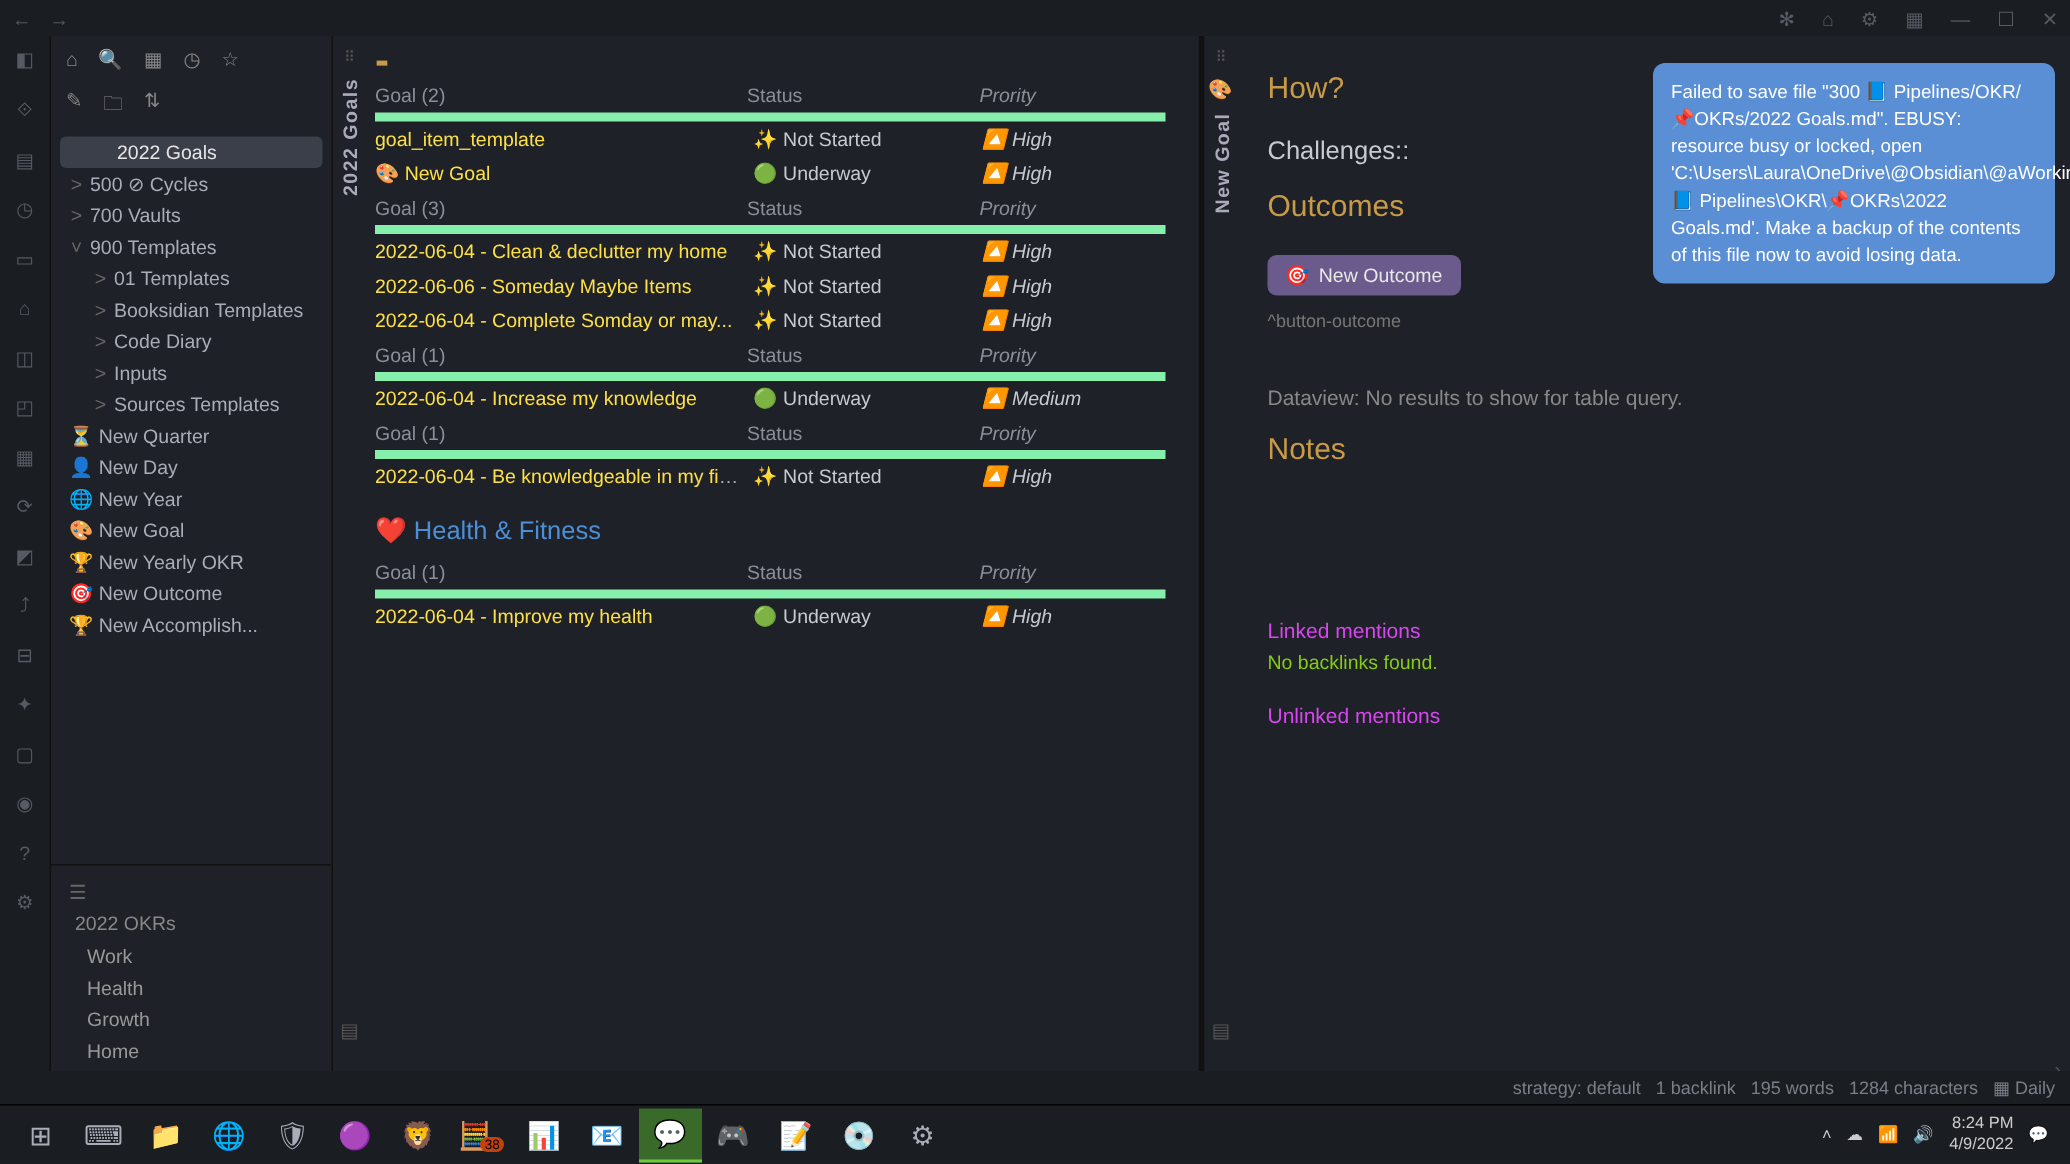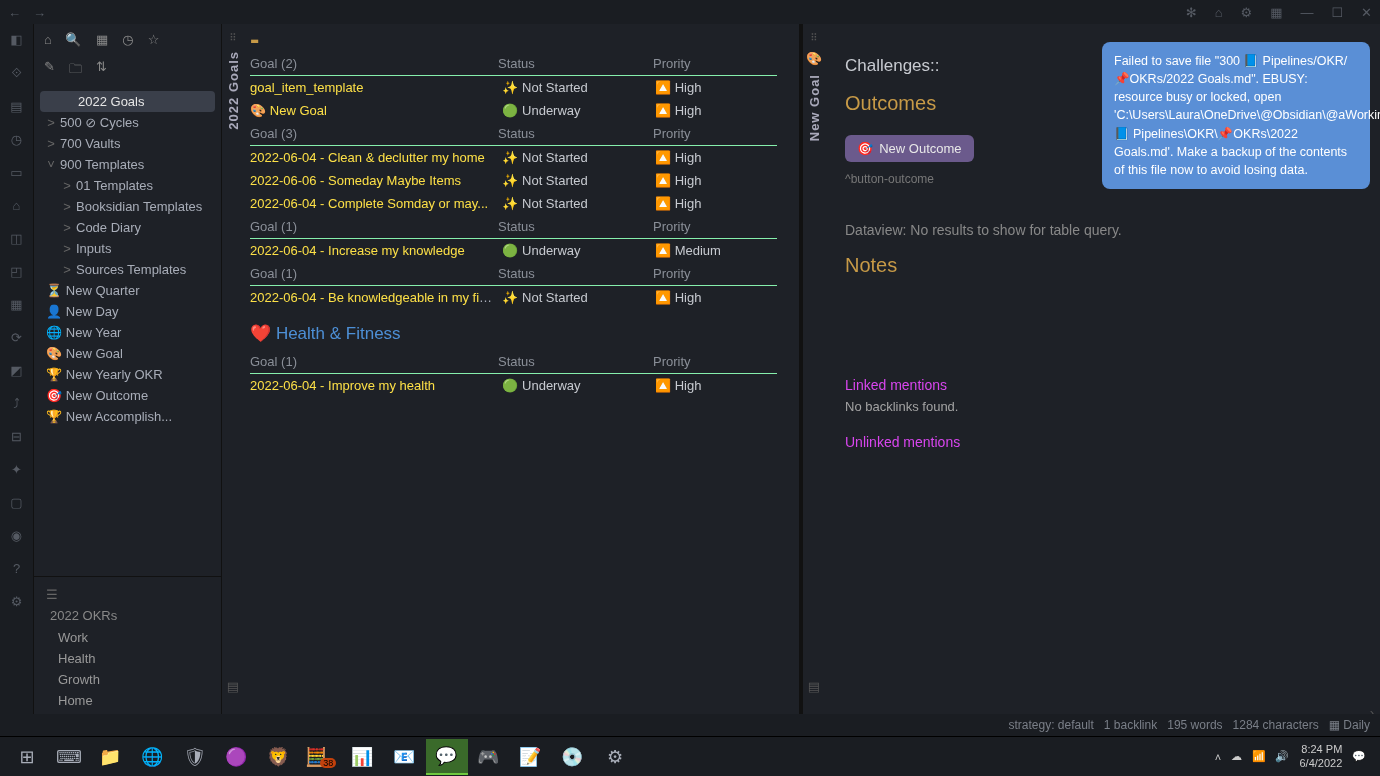--- a/index.html
+++ b/index.html
@@ -25,39 +25,39 @@
 .outline-panel .oh { padding: 4px 10px; color: #888; }
 .outline-panel .oi { padding: 3px 18px; color: #999; }
 .main { flex: 1; display: flex; }
 .pane { flex: 1; background: #1e2127; position: relative; display: flex; }
 .pane-gutter { width: 22px; display: flex; flex-direction: column; align-items: center; padding-top: 8px; gap: 4px; color: #555; }
 .pane-gutter .dots { font-size: 10px; }
 .vtitle { writing-mode: vertical-rl; transform: rotate(180deg); color: #aab; font-weight: 600; margin-top: 4px; letter-spacing: 1px; }
 .pane-body { flex: 1; padding: 10px 22px 10px 6px; overflow: hidden; }
 .resizer { width: 4px; background: #111; cursor: col-resize; }
 .section-dash { color: #c79a47; font-size: 28px; font-weight: bold; line-height: 12px; margin-bottom: 6px; }
-.table-head { display: flex; color: #8a8f98; font-size: 13px; padding: 4px 0; border-bottom: 1px solid #86efac; align-items: center; }
+.table-head { display: flex; color: #8a8f98; font-size: 13px; padding: 4px 0; border-bottom: 6px solid #86efac; align-items: center; }
 .col-goal { flex: 1.6; }
 .col-status { flex: 1; }
-.col-prio { flex: 0.8; }
+.col-prio { flex: 0.8; font-style: italic; }
 .row { display: flex; padding: 4px 0; align-items: center; }
 .row a, .link { color: #fde047; text-decoration: none; }
 .section-title { color: #4d8fd6; font-size: 17px; padding: 14px 0 6px; display: flex; align-items: center; gap: 6px; }
 .status-cell, .prio-cell { color: #c7cad0; display: flex; align-items: center; gap: 4px; }
 .right-pane { width: 490px; position: relative; }
 .rp-body { padding: 14px 20px; }
 .h-orange { color: #c79a47; font-size: 20px; font-weight: 500; margin: 10px 0 20px; }
 .challenges { color: #c7cad0; font-size: 17px; margin: 18px 0 16px; }
 .btn-outcome { background: #6b5a8c; color: #e8e8e8; padding: 6px 12px; border-radius: 6px; display: inline-flex; align-items: center; gap: 6px; font-size: 13px; }
 .caret-small { color: #777; font-size: 12px; margin: 10px 0 6px; }
 .outcome-head { display: flex; color: #8a8f98; padding: 6px 0; border-bottom: 1px solid #333840; margin-top: 4px; }
 .outcome-head span:nth-child(1){flex:1.2} .outcome-head span:nth-child(2){flex:0.8} .outcome-head span:nth-child(3){flex:0.8}
 .no-results { text-align: right; color: #888; padding: 30px 0 6px; font-size: 14px; }
 .lm-title { color: #d946ef; font-size: 14px; margin-top: 20px; }
-.lm-sub { color: #a3a3a3; margin: 6px 0 10px; }
+.lm-sub { color: #84cc16; margin: 6px 0 10px; }
 .notice { position: absolute; right: 10px; top: 18px; width: 268px; background: #5a8fd6; color: #fff; padding: 10px 12px; border-radius: 8px; font-size: 12.5px; line-height: 1.45; z-index: 50; }
 .statusbar { position: absolute; bottom: 40px; left: 0; right: 0; height: 22px; display: flex; justify-content: flex-end; align-items: center; gap: 10px; padding: 0 10px; color: #7a7f88; font-size: 12px; background: #1a1d22; }
 .taskbar { position: absolute; bottom: 0; left: 0; right: 0; height: 40px; background: #1a1d22; display: flex; align-items: center; padding: 0 6px; gap: 2px; border-top: 1px solid #000; }
 .taskbar .ti { width: 42px; height: 36px; display: flex; align-items: center; justify-content: center; font-size: 18px; }
 .taskbar .ti.active { background: #3a6a2a; border-bottom: 2px solid #6fc93f; }
 .taskbar .tray { margin-left: auto; display: flex; align-items: center; gap: 10px; color: #ccc; font-size: 11px; padding-right: 8px; }
 .tray .clock { text-align: right; line-height: 1.2; }
 .row .col-goal { white-space: nowrap; overflow: hidden; text-overflow: ellipsis; padding-right: 8px;}
 </style>
 </head>
@@ -271,20 +271,21 @@
     <div class="pane right-pane">
       <div class="pane-gutter">
         <span class="dots">⠿</span>
         <span style="margin-top:4px">🎨</span>
         <span class="vtitle">New Goal</span>
         <span style="margin-top:auto;margin-bottom:20px">▤</span>
         <span style="margin-bottom:12px">✕</span>
         <span style="margin-bottom:12px">⋮</span>
       </div>
       <div class="rp-body">
+        <div class="h-orange">How?</div>
         <div class="challenges">Challenges::</div>
         <div class="h-orange">Outcomes</div>
         <div class="btn-outcome">
           <span>🎯</span>
           <span>New Outcome</span>
         </div>
         <div class="caret-small">^button-outcome</div>
         <div class="no-results">Dataview: No results to show for table query.</div>
         <div class="h-orange">Notes</div>
         <div style="height:60px"></div>
@@ -325,17 +326,17 @@
       <div class="ti">💿</div>
       <div class="ti">⚙</div>
     </div>
   <div class="tray">
     <span>˄</span>
     <span>☁</span>
     <span>📶</span>
     <span>🔊</span>
     <div class="clock">
       <div>8:24 PM</div>
-      <div>6/4/2022</div>
+      <div>4/9/2022</div>
     </div>
     <span>💬</span>
   </div>
 </div>
 
 </body></html>

